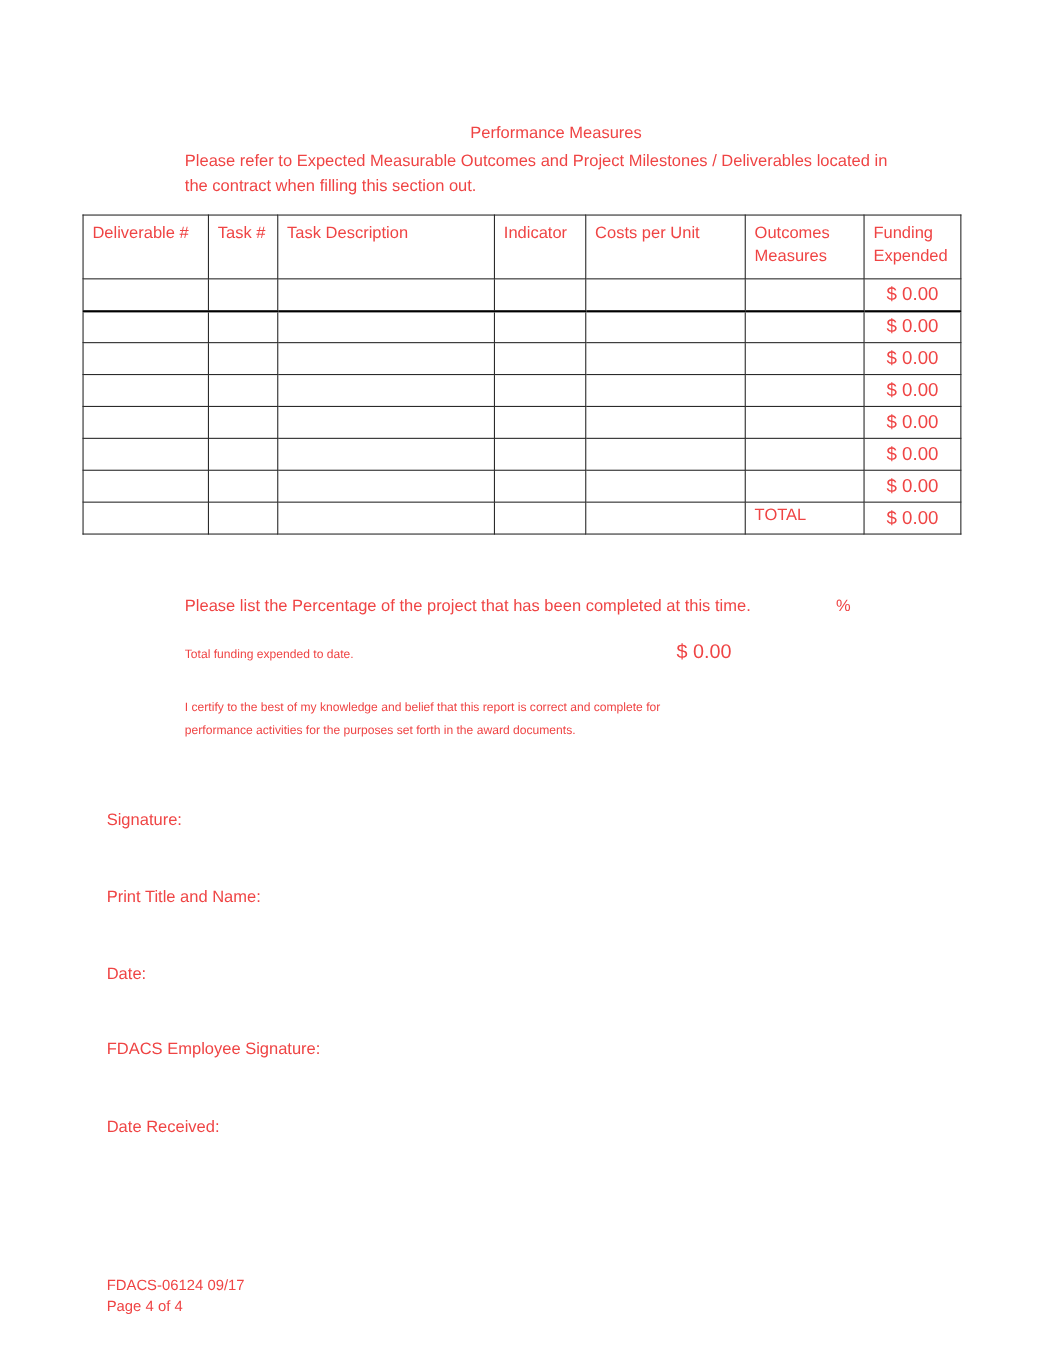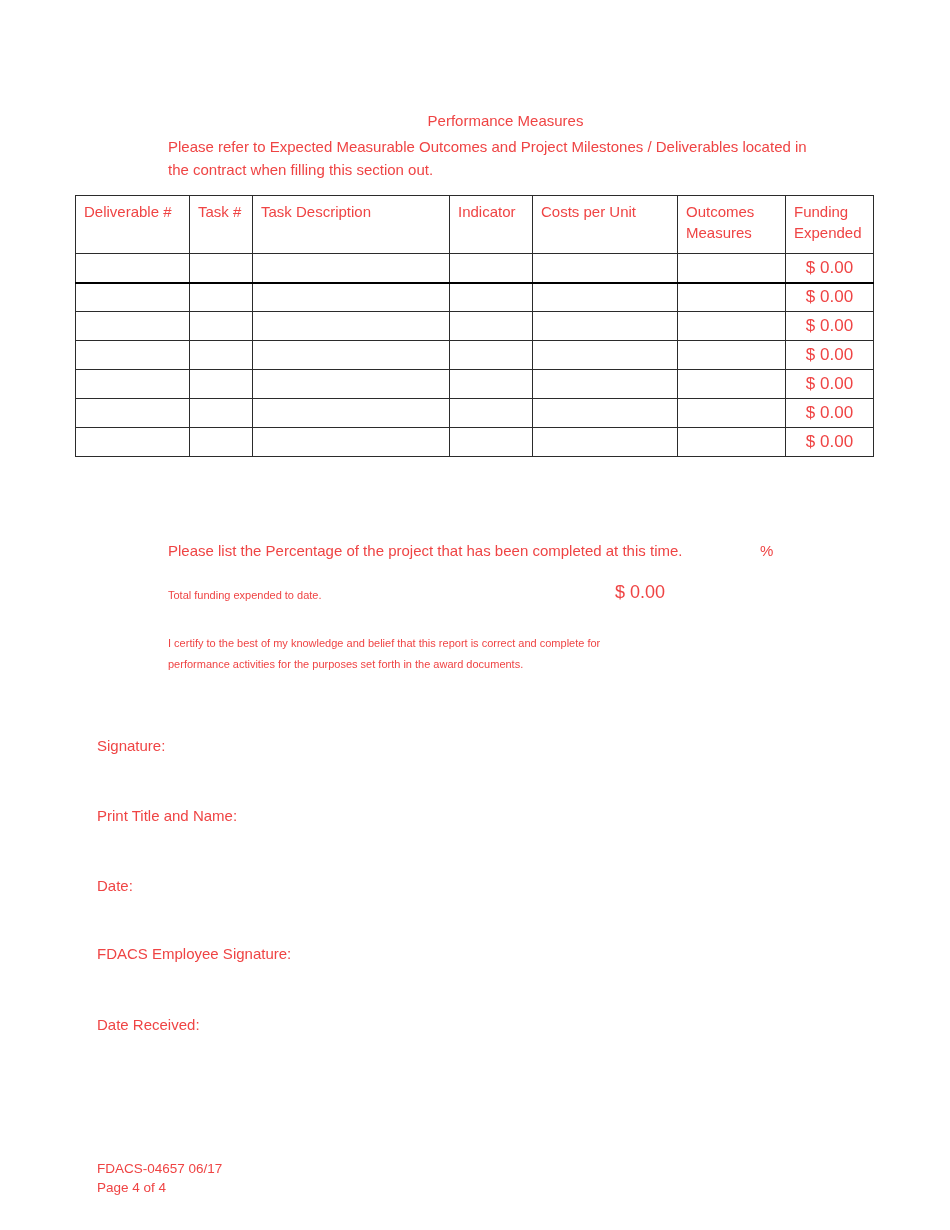--- a/index.html
+++ b/index.html
@@ -214,36 +214,45 @@
         </tr>
         <tr>
           <td></td>
           <td></td>
           <td></td>
           <td></td>
           <td></td>
           <td></td>
           <td class="money">$ 0.00</td>
         </tr>
+        <tr>
+          <td></td>
+          <td></td>
+          <td></td>
+          <td></td>
+          <td></td>
+          <td class="total-cell">TOTAL</td>
+          <td class="money">$ 0.00</td>
+        </tr>
       </tbody>
   </table>
 
   <div class="pct-label">Please list the Percentage of the project that has been completed at this time.</div>
   <div class="pct-unit">%</div>
 
   <div class="tf-label">Total funding expended to date.</div>
   <div class="tf-value">$ 0.00</div>
 
   <div class="certify">
     <div>I certify to the best of my knowledge and belief that this report is correct and complete for</div>
     <div>performance activities for the purposes set forth in the award documents.</div>
   </div>
 
   <div class="sig-label sig-1">Signature:</div>
   <div class="sig-label sig-2">Print Title and Name:</div>
   <div class="sig-label sig-3">Date:</div>
   <div class="sig-label sig-4">FDACS Employee Signature:</div>
   <div class="sig-label sig-5">Date Received:</div>
 
-  <div class="footer-line footer-1">FDACS-04657 06/17</div>
+  <div class="footer-line footer-1">FDACS-06124 09/17</div>
   <div class="footer-line footer-2">Page 4 of 4</div>
 
 </div>
 
 </body></html>

